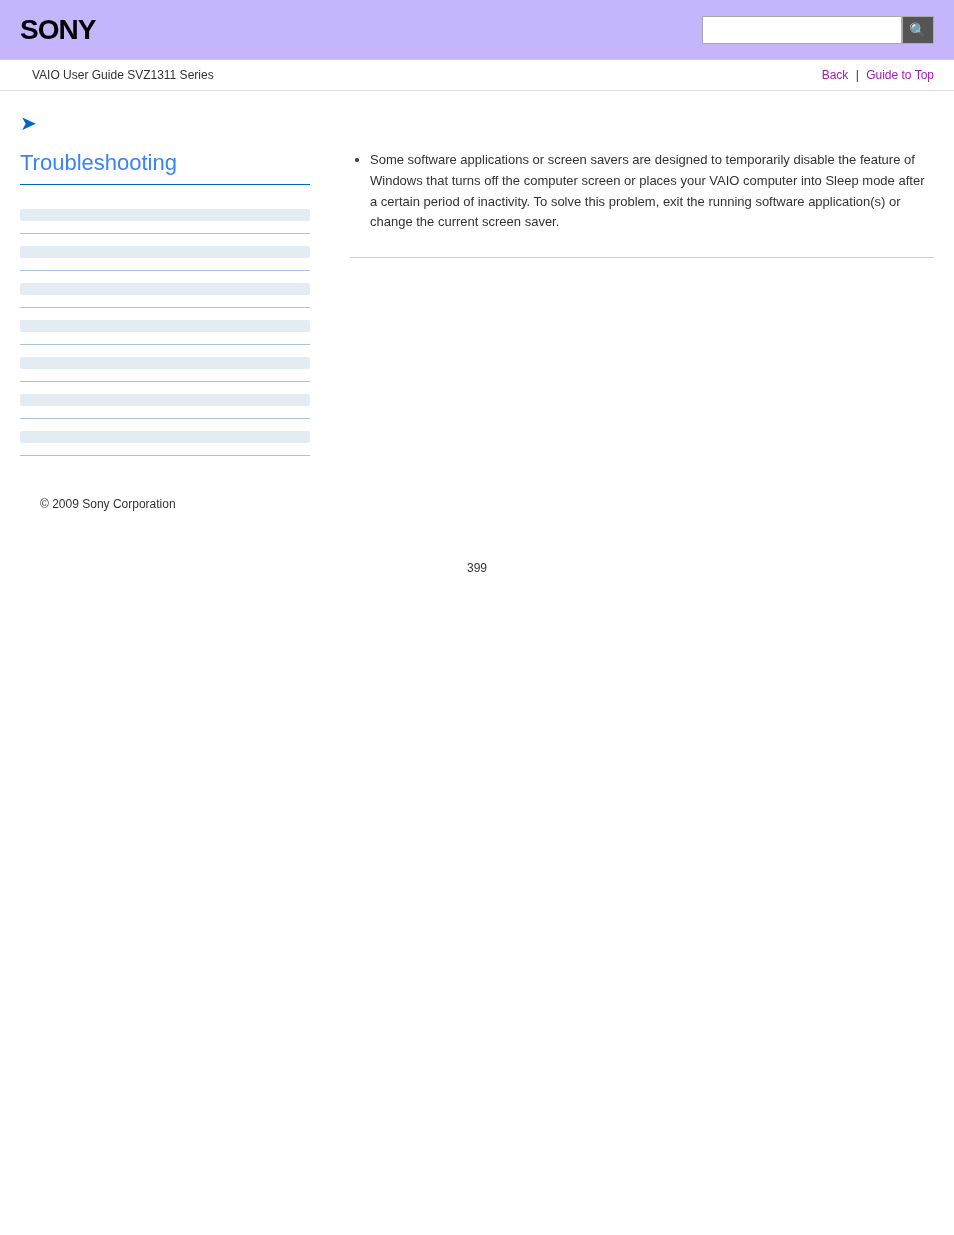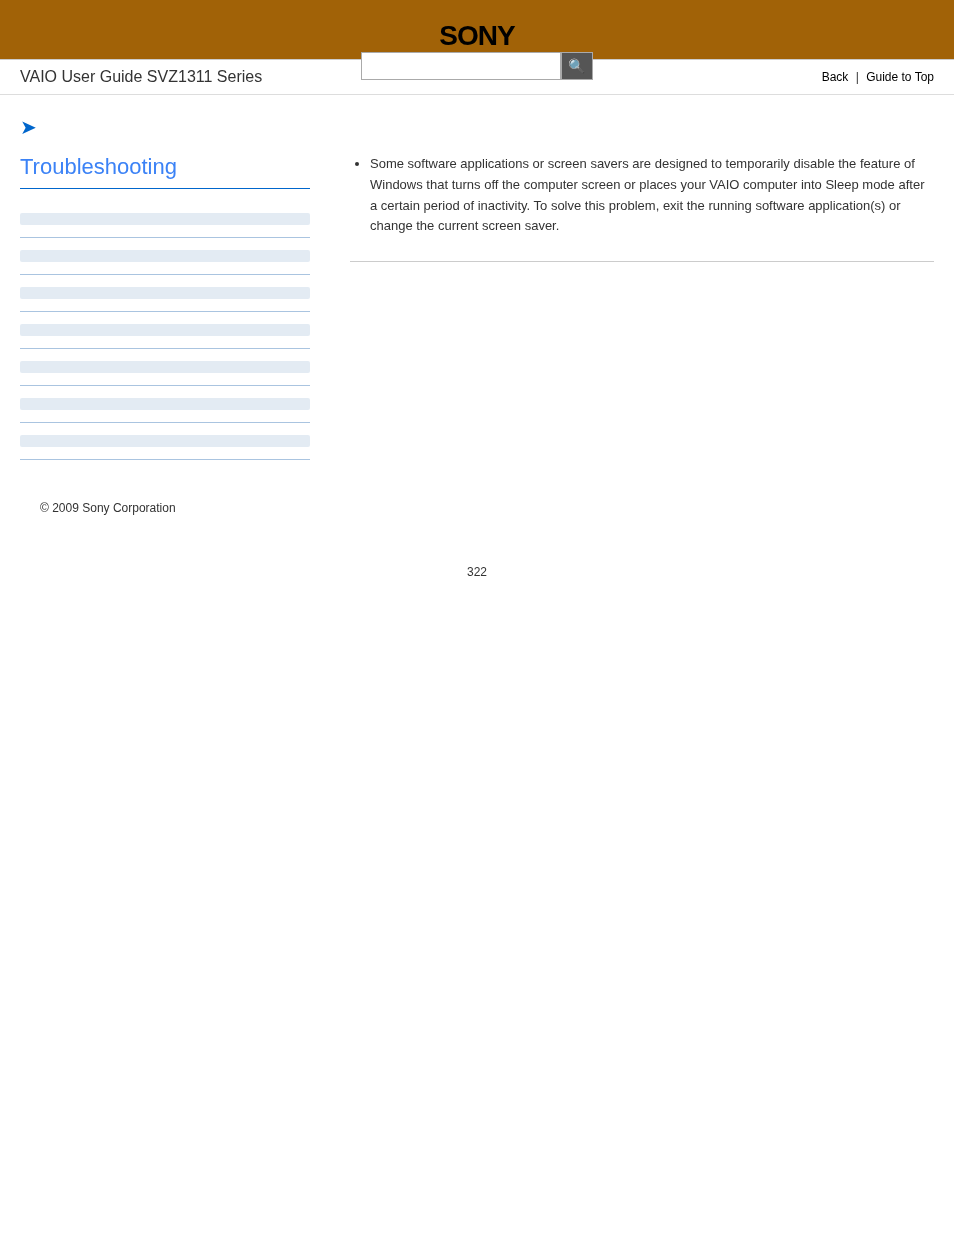--- a/index.html
+++ b/index.html
@@ -12,28 +12,27 @@
       font-family: Arial, Helvetica, sans-serif;
       font-size: 13px;
       color: #333;
       background: #fff;
       width: 954px;
       min-height: 1235px;
     }
 
     
     .header {
-      background: #a16207;
-      padding: 20px 20px;
+      background: #c4b5fd;
+      padding: 7px 20px;
       display: flex;
       align-items: center;
       justify-content: space-between;
       height: 60px;
       border-bottom: 1px solid #ccc;
-      flex-direction: column;
     }
 
     .sony-logo {
       font-size: 28px;
       font-weight: 900;
       color: #000;
       letter-spacing: -1px;
       font-family: Arial Black, Arial, sans-serif;
     }
 
@@ -68,30 +67,31 @@
     .nav-bar {
       padding: 8px 20px;
       display: flex;
       justify-content: space-between;
       align-items: center;
       border-bottom: 1px solid #ddd;
       background: #fff;
     }
 
     .breadcrumb-text {
-      font-size: 16px;
-      color: #333;
+      font-size: 12px;
+      color: #333;
+      margin-left: 12px;
     }
 
     .nav-links {
       font-size: 12px;
     }
 
     .nav-links a {
-      color: #000000;
+      color: #a21caf;
       text-decoration: none;
     }
 
     .nav-links .separator {
       color: #333;
       margin: 0 4px;
     }
 
     
     .main-content {
@@ -257,14 +257,14 @@
 
   </div>
 
   <div class="page-footer">
     <span class="copyright">© 2009 Sony Corporation</span>
   </div>
 
 </div>
 
 <div class="page-number-container">
-  <span>322</span>
+  <span>399</span>
 </div>
 
 </body></html>

